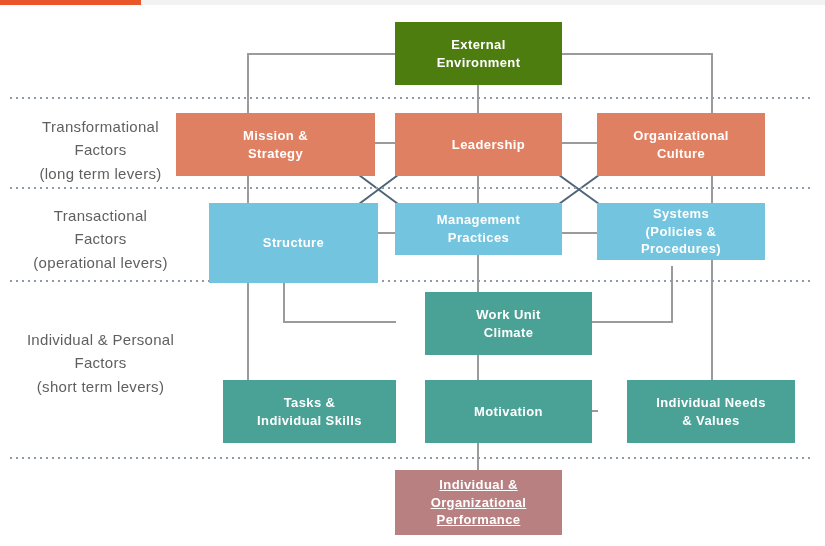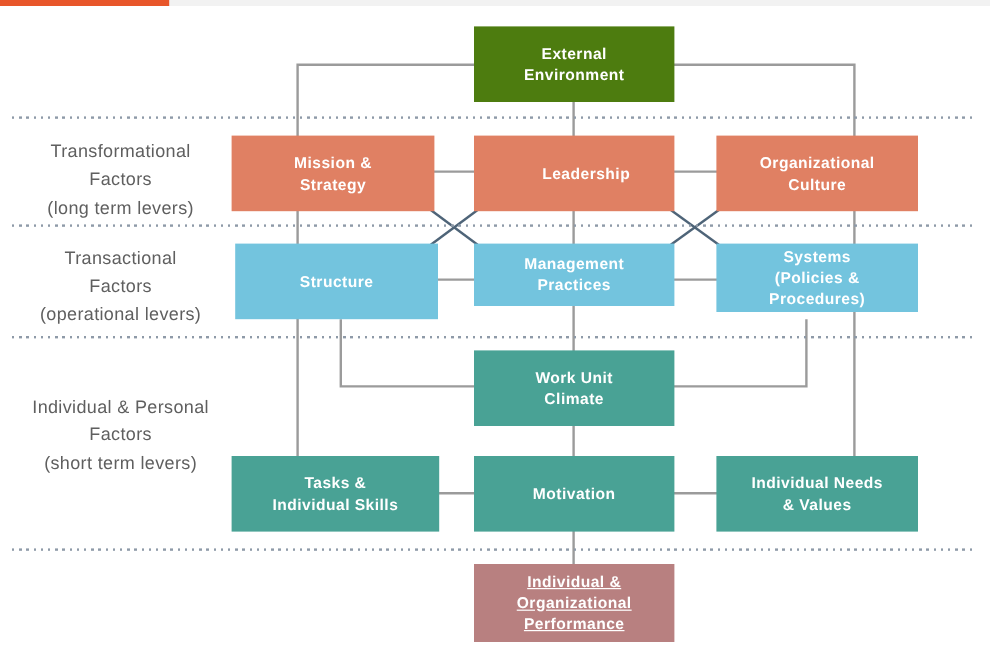--- a/index.html
+++ b/index.html
@@ -30,28 +30,28 @@
   .box {
     position: absolute; z-index: 2;
     display: flex; align-items: center; justify-content: center;
     color: #ffffff; font-size: 13px; font-weight: bold; letter-spacing: 0.03em;
     text-align: center; white-space: pre-line; line-height: 1.35;
     box-sizing: border-box; padding: 4px;
   }
   .slate  { background: #4d7c0f; }
   .orange { background: #e08063; }
   .blue   { background: #73c4de; }
-  .teal   { background: #49a295; }
+  .teal   { background: #49a295; margin-left: 30px; }
   .rose   { background: #b88080; }
 
   .b-external    { left: 395px; top: 22px;  width: 167px; height: 63px; }
-  .b-mission     { left: 193px; top: 113px; width: 169px; height: 63px; }
+  .b-mission     { left: 176px; top: 113px; width: 199px; height: 63px; }
   .b-leadership  { left: 395px; top: 113px; width: 167px; height: 63px; padding-left: 24px; }
   .b-culture     { left: 597px; top: 113px; width: 168px; height: 63px; }
-  .b-structure   { left: 196px; top: 203px; width: 169px; height: 63px; }
+  .b-structure   { left: 209px; top: 203px; width: 169px; height: 80px; }
   .b-management  { left: 395px; top: 203px; width: 167px; height: 52px; }
   .b-systems     { left: 597px; top: 203px; width: 168px; height: 57px; }
   .b-climate     { left: 395px; top: 292px; width: 167px; height: 63px; }
   .b-tasks       { left: 193px; top: 380px; width: 173px; height: 63px; text-align: center; }
   .b-motivation  { left: 395px; top: 380px; width: 167px; height: 63px; }
   .b-needs       { left: 597px; top: 380px; width: 168px; height: 63px; }
   .b-performance { left: 395px; top: 470px; width: 167px; height: 65px; text-decoration: underline; }
 
   
   .side-label {

